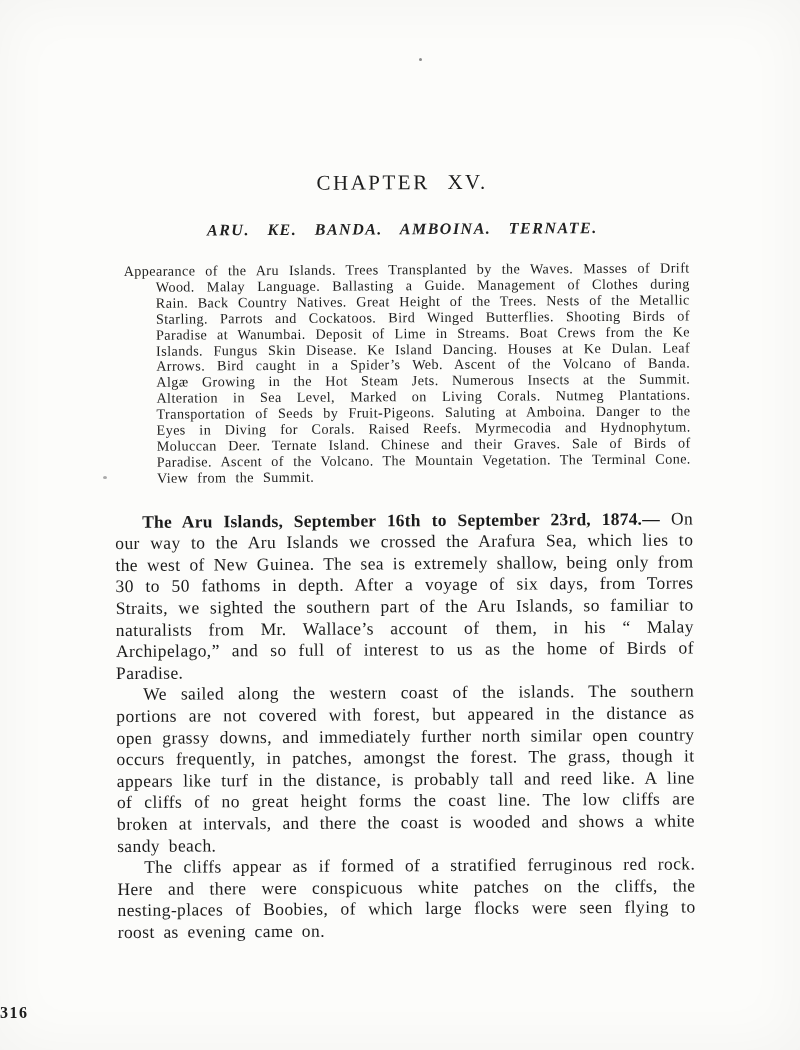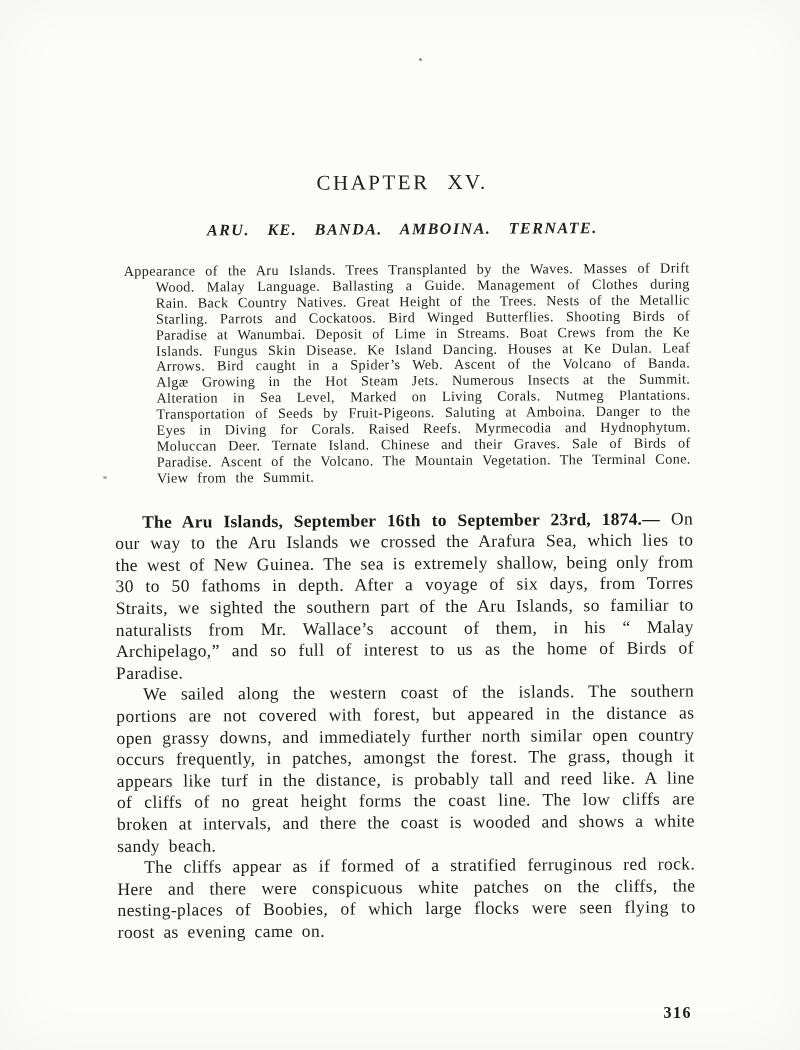--- a/index.html
+++ b/index.html
@@ -65,21 +65,21 @@
     word-spacing:4px;
     color:#1b1b1b;
   }
   .body.first { margin-top:25px; }
   .body b { font-weight:bold; letter-spacing:0.2px; }
 
   .folio {
     position:absolute;
     left:0; top:1004px;
     width:692px;
-    text-align:right;
+    text-align:left;
     font-size:16px;
     font-weight:bold;
     letter-spacing:1.5px;
     color:#1b1b1b;
   }
 </style>
 </head>
 <body>
 
 <div class="page">

